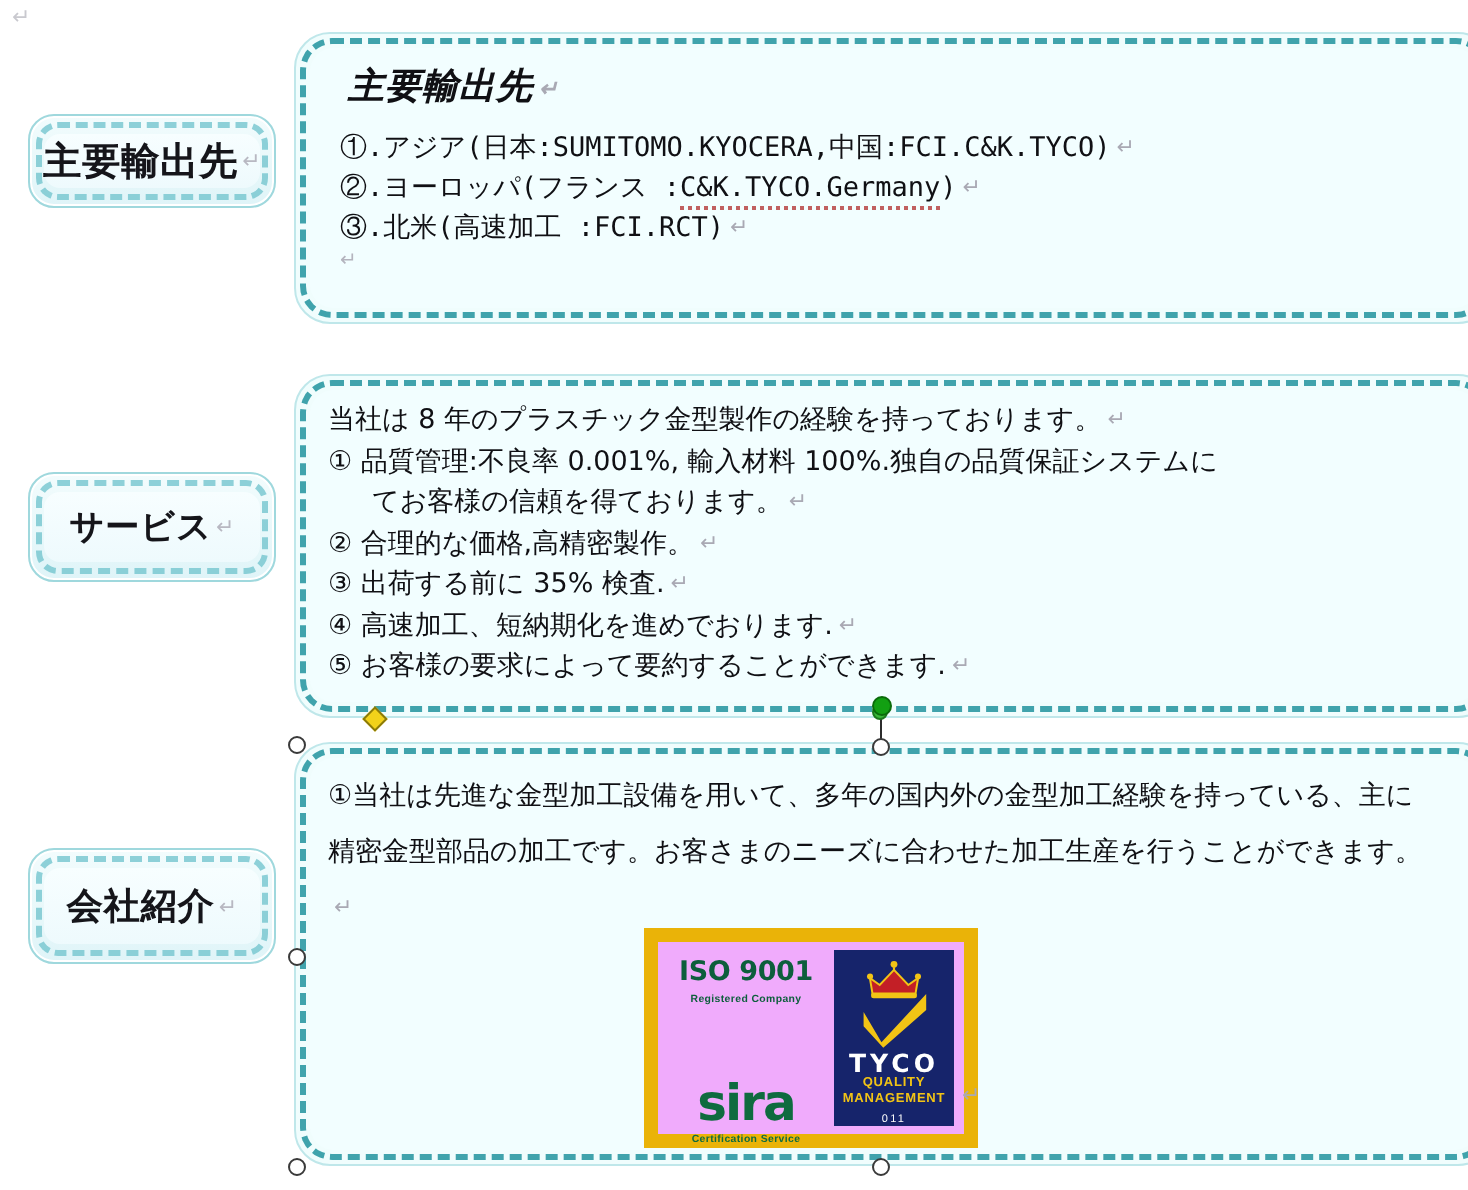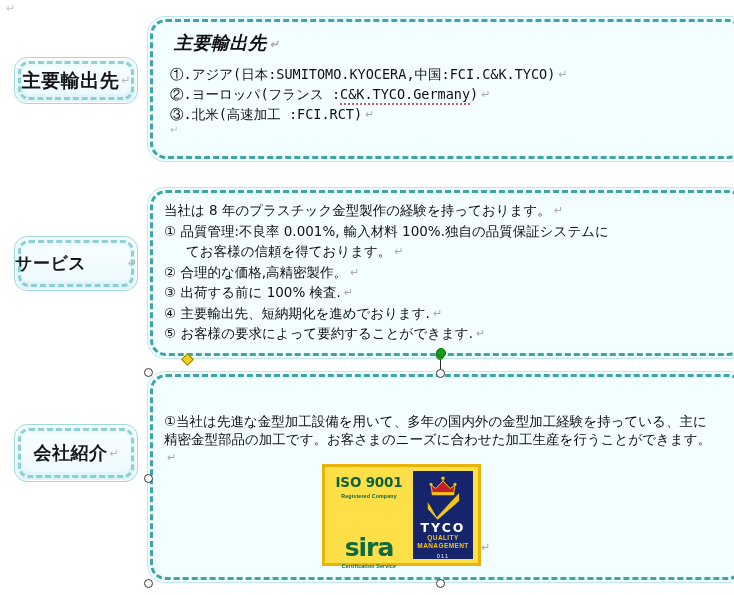--- a/index.html
+++ b/index.html
@@ -78,21 +78,21 @@
     position: relative;
     z-index: 3;
     color: #b8b8c2;
     font-size: 11px;
     margin-left: 2px;
     font-family: "Liberation Sans", sans-serif;
   }
 
   #pill-export  { left: 14px;  top: 57px;  width: 124px; height: 47px; }
   #pill-export  .pill-text { font-size: 19px; }
-  #pill-service { left: 14px;  top: 236px; width: 124px; height: 55px; justify-content: space-between; }
+  #pill-service { left: 14px;  top: 236px; width: 124px; height: 55px; }
   #pill-service .pill-text { font-size: 17px; }
   #pill-company { left: 14px;  top: 424px; width: 124px; height: 58px; }
   #pill-company .pill-text { font-size: 18px; }
 
   
   .content-box {
     position: absolute;
     box-sizing: border-box;
     background: #f0fdfd;
     border-radius: 18px;
@@ -145,22 +145,21 @@
   .gothic-line {
     font-family: "DejaVu Sans", "Liberation Sans", sans-serif;
     font-size: 13.5px;
     line-height: 20.5px;
     white-space: nowrap;
   }
   .gothic-line.indent { padding-left: 22px; }
   .gothic-wrap {
     font-family: "DejaVu Sans", "Liberation Sans", sans-serif;
     font-size: 13.5px;
-    line-height: 18px;
-    margin-top: 28px;
+    line-height: 28px;
   }
   .tail-cr {
     color: #a9a9b4;
     font-size: 11px;
     font-family: "Liberation Sans", sans-serif;
     padding-left: 3px;
     vertical-align: 1px;
   }
   .spell-err {
     border-bottom: 2px dotted #c06060;
@@ -173,22 +172,22 @@
     font-family: "Liberation Sans", sans-serif;
   }
 
   
   .cert-wrap {
     position: absolute;
     left: 322px;
     top: 464px;
     width: 153px;
     height: 96px;
-    background: #fde047;
-    border: 3px solid #eab308;
+    background: #f0abfc;
+    border: 7px solid #eab308;
     z-index: 6;
     display: flex;
     align-items: stretch;
   }
   .cert-left {
     flex: 0 0 88px;
     position: relative;
     display: flex;
     flex-direction: column;
     align-items: center;
@@ -376,26 +375,26 @@
         <span>てお客様の信頼を得ております。</span><span class="tail-cr">↵</span>
       </div>
 
       <div class="gothic-line">
         <span>②</span>
         <span>合理的な価格,高精密製作。</span><span class="tail-cr">↵</span>
       </div>
 
       <div class="gothic-line">
         <span>③</span>
-        <span>出荷する前に 100% 検査.</span><span class="tail-cr">↵</span>
+        <span>出荷する前に 35% 検査.</span><span class="tail-cr">↵</span>
       </div>
 
       <div class="gothic-line">
         <span>④</span>
-        <span>主要輸出先、短納期化を進めでおります.</span><span class="tail-cr">↵</span>
+        <span>高速加工、短納期化を進めでおります.</span><span class="tail-cr">↵</span>
       </div>
 
       <div class="gothic-line">
         <span>⑤</span>
         <span>お客様の要求によって要約することができます.</span><span class="tail-cr">↵</span>
       </div>
 
     </div>
   </div>
 

